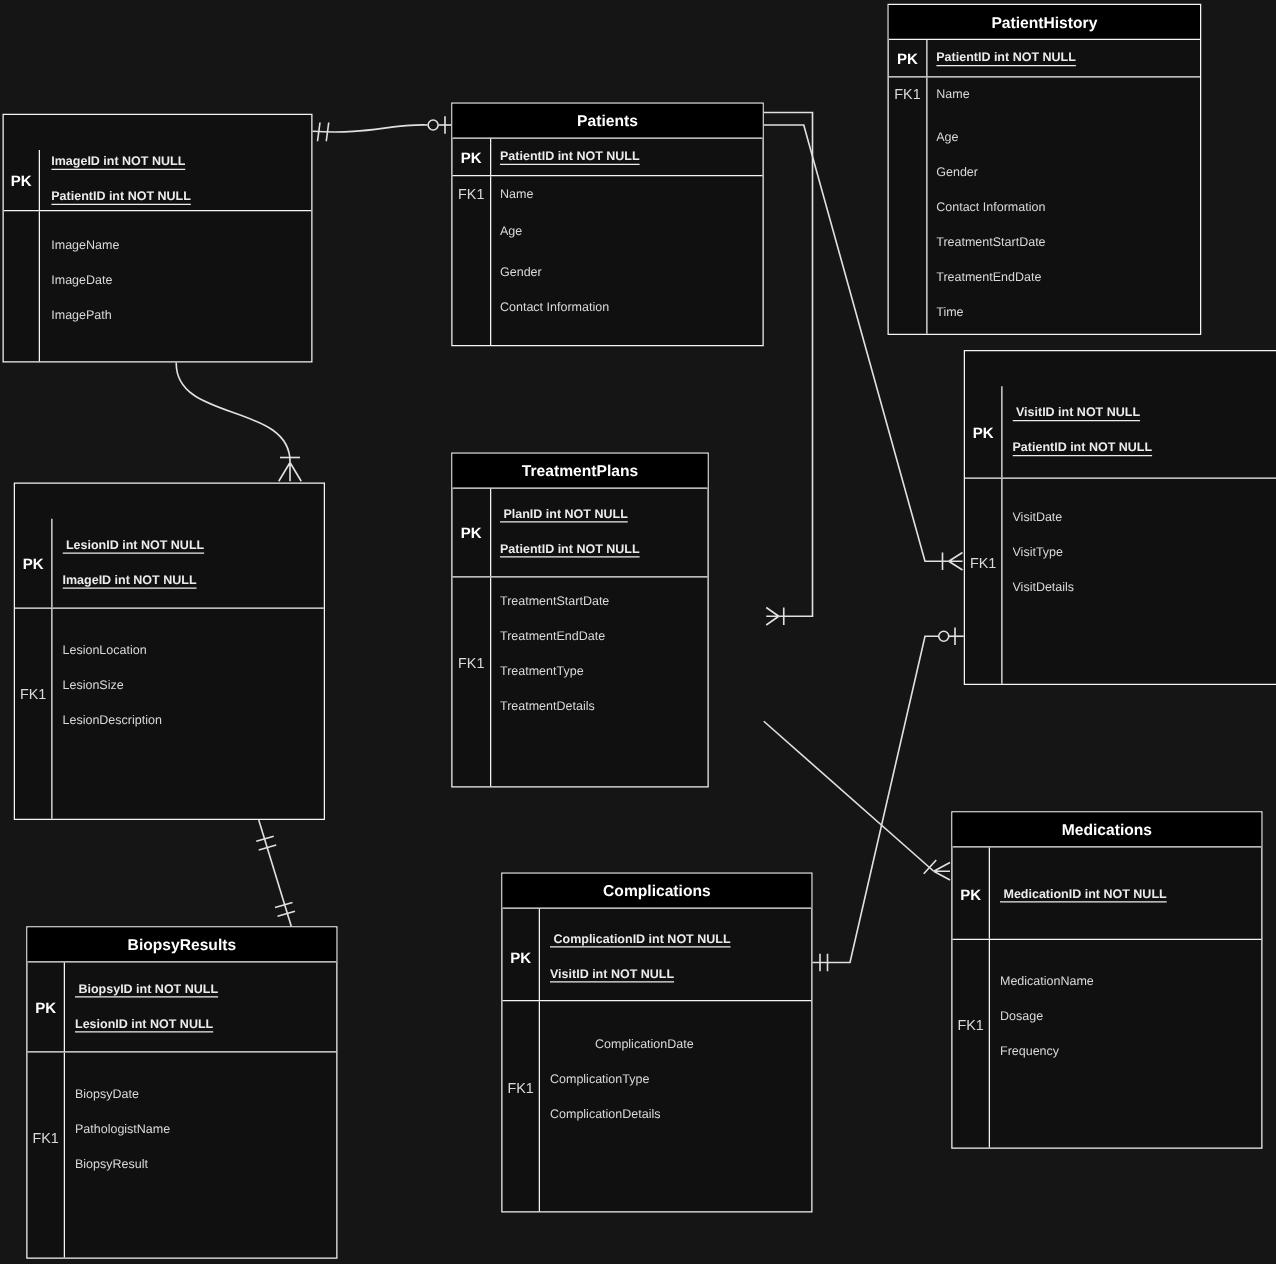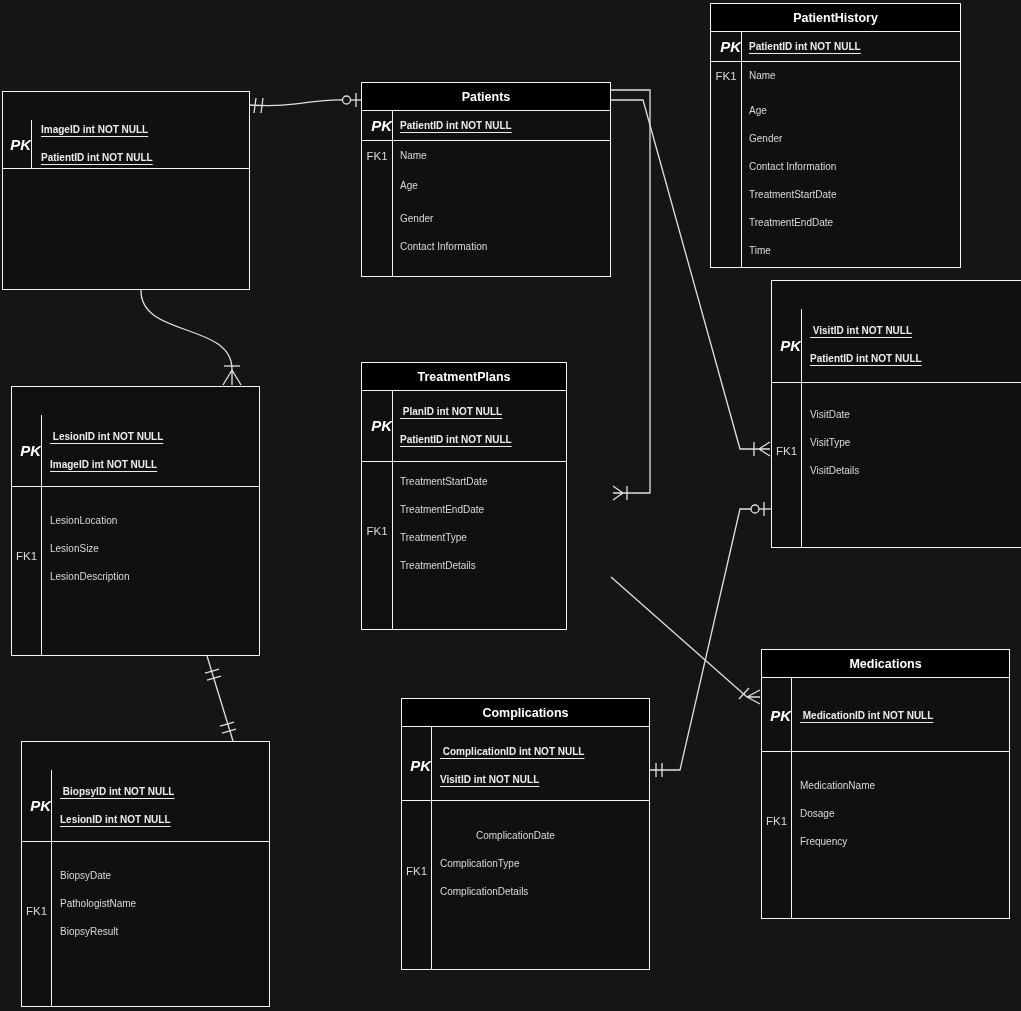--- a/index.html
+++ b/index.html
@@ -23,39 +23,45 @@
   .vline{position:absolute;top:0;bottom:0;width:1px;background:#f5f5f5;}
   .fld{
     position:absolute;left:38px;right:3px;height:18px;line-height:18px;
     font-size:10px;color:#d9d9d9;white-space:pre;overflow:hidden;
   }
   .pkf{
     font-weight:bold;color:#ececec;text-decoration:underline;
     text-underline-offset:3px;
   }
   .keylab{
-    position:absolute;left:0;text-align:right;font-weight:bold;
-    color:#fff;font-size:15px;height:18px;line-height:18px;font-style:italic;
+    position:absolute;left:0;text-align:center;font-weight:bold;
+    color:#fff;font-size:12px;height:18px;line-height:18px;
   }
   .fklab{
     position:absolute;left:0;text-align:center;color:#d9d9d9;
     font-size:11.5px;height:18px;line-height:18px;font-weight:normal;
   }
   svg.wires{position:absolute;left:0;top:0;pointer-events:none;}
   svg.wires *{vector-effect:non-scaling-stroke;}
 </style>
 </head>
 <body>
 
 <div class="table" style="left:2px;top:91px;width:248px;height:199px;">
   <div class="sec pk" style="top:28px;height:49px;">
     <div class="vline" style="left:28px;"></div>
     <div class="keylab" style="top:16px;width:28px;">PK</div>
     <div class="fld pkf" style="top:1px;">ImageID int NOT NULL</div>
     <div class="fld pkf" style="top:29px;">PatientID int NOT NULL</div>
+  </div>
+  <div class="sec" style="top:77px;height:120px;">
+    <div class="vline" style="left:28px;"></div>
+    <div class="fld" style="top:19px;">ImageName</div>
+    <div class="fld" style="top:47px;">ImageDate</div>
+    <div class="fld" style="top:75px;">ImagePath</div>
   </div>
 </div>
 
 <div class="table" style="left:361px;top:82px;width:250px;height:195px;">
   <div class="hdr">Patients</div>
   <div class="sec pk" style="top:28px;height:30px;">
     <div class="vline" style="left:30px;"></div>
     <div class="keylab" style="top:6px;width:30px;">PK</div>
     <div class="fld pkf" style="top:6px;">PatientID int NOT NULL</div>
   </div>
@@ -133,20 +139,21 @@
   <div class="sec" style="top:102px;height:164px;">
     <div class="vline" style="left:29px;"></div>
     <div class="fklab" style="top:59px;width:29px;">FK1</div>
     <div class="fld" style="top:23px;">VisitDate</div>
     <div class="fld" style="top:51px;">VisitType</div>
     <div class="fld" style="top:79px;">VisitDetails</div>
   </div>
 </div>
 
 <div class="table" style="left:21px;top:741px;width:249px;height:266px;">
+  <div class="hdr">BiopsyResults</div>
   <div class="sec pk" style="top:28px;height:72px;">
     <div class="vline" style="left:29px;"></div>
     <div class="keylab" style="top:27px;width:29px;">PK</div>
     <div class="fld pkf" style="top:13px;"> BiopsyID int NOT NULL</div>
     <div class="fld pkf" style="top:41px;">LesionID int NOT NULL</div>
   </div>
   <div class="sec" style="top:100px;height:164px;">
     <div class="vline" style="left:29px;"></div>
     <div class="fklab" style="top:60px;width:29px;">FK1</div>
     <div class="fld" style="top:25px;">BiopsyDate</div>

